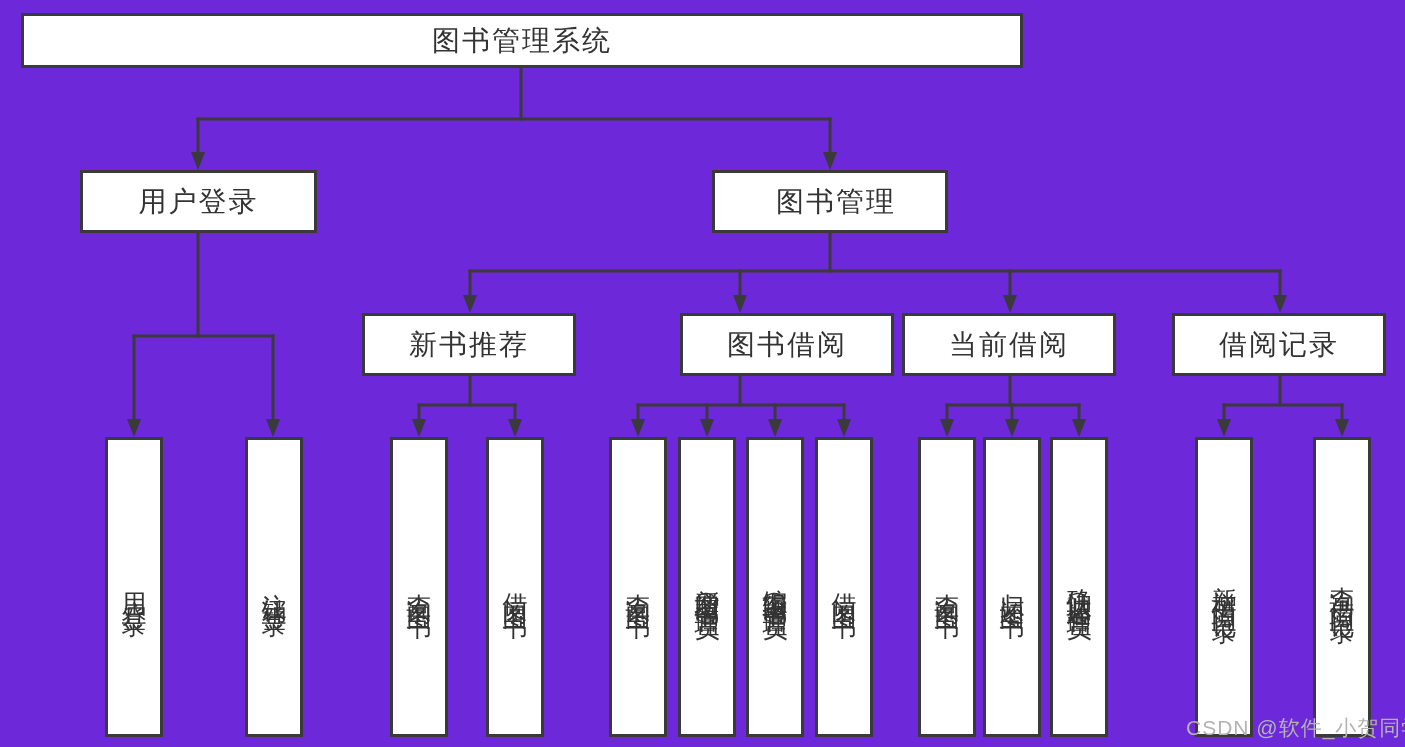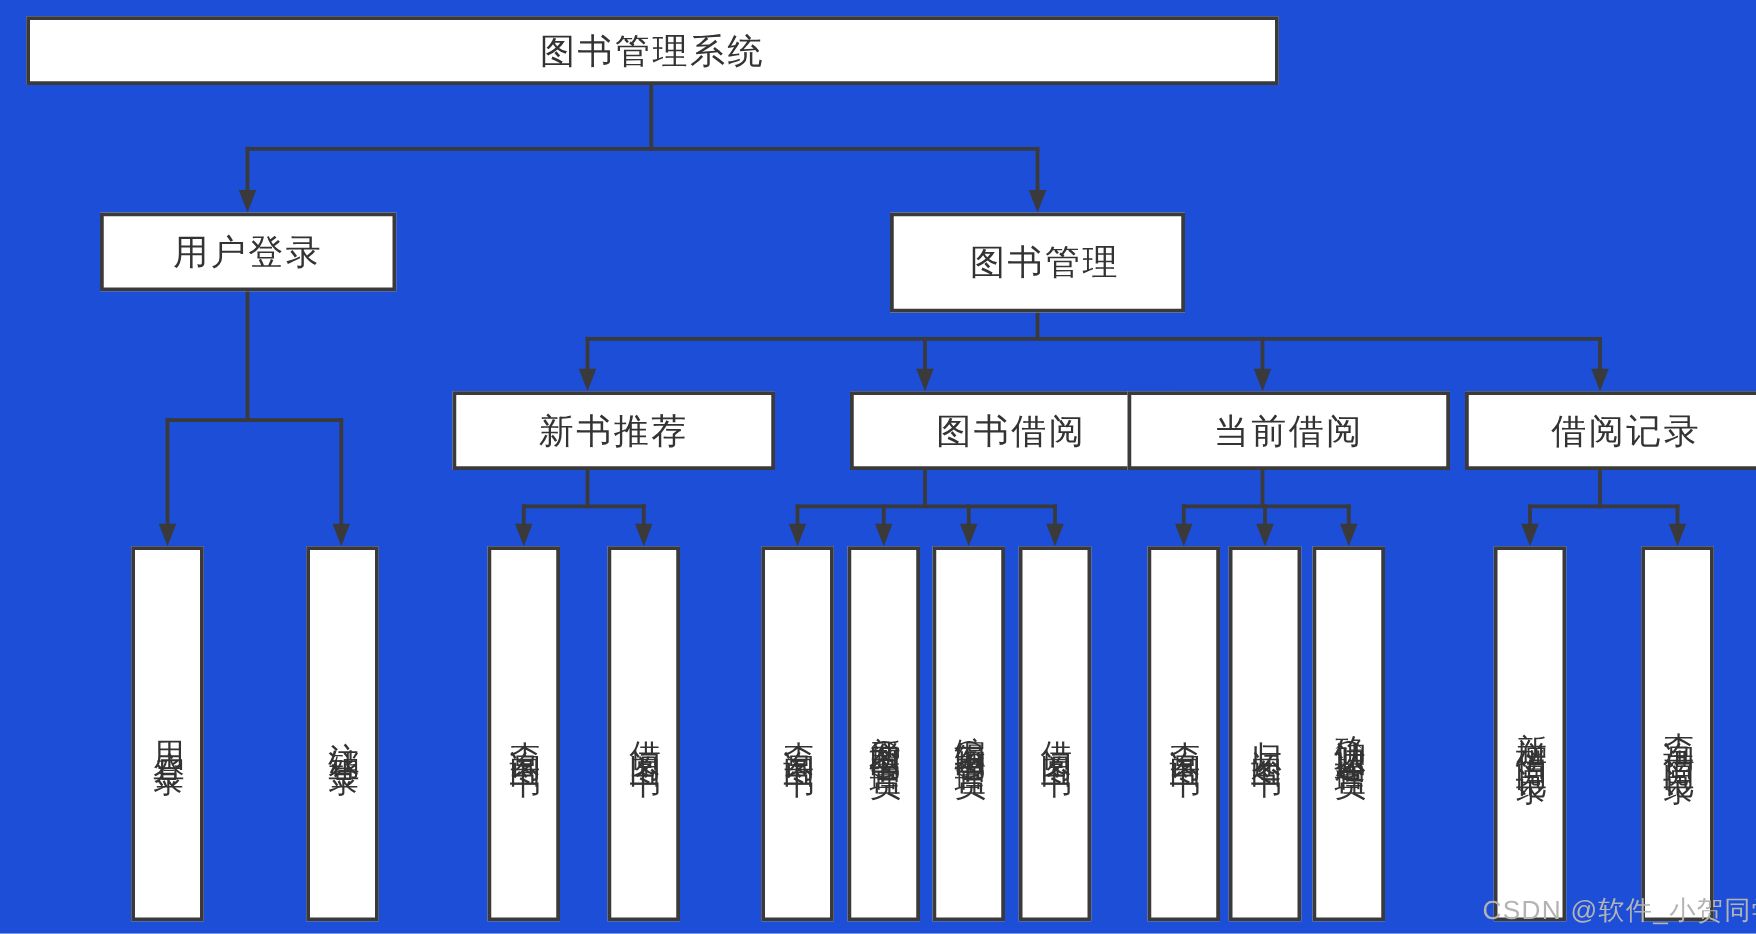--- a/index.html
+++ b/index.html
@@ -1,20 +1,20 @@
 <!DOCTYPE html>
 <html><head>
 <meta charset="utf-8">
 <style>
   html, body { margin: 0; padding: 0; background: #ffffff; }
   .stage {
     position: relative;
     width: 1405px;
     height: 747px;
-    background: #1d4ed8;
+    background: #6d28d9;
     font-family: "Liberation Sans", "DejaVu Sans", sans-serif;
     overflow: hidden;
   }
   svg.connectors {
     position: absolute;
     left: 0; top: 0;
     width: 1405px; height: 747px;
   }
   .node {
     position: absolute;
@@ -22,22 +22,22 @@
     border: 3px solid #3a3a3a;
     background: #ffffff;
     color: #333333;
     display: flex;
     align-items: center;
     justify-content: center;
   }
   .h-node { font-size: 28px; letter-spacing: 2px; white-space: nowrap; }
   .root-node     { left: 21px;   top: 13px;  width: 1002px; height: 55px; }
   .l2-user       { left: 80px;   top: 170px; width: 237px;  height: 63px; }
-  .l2-book       { left: 712px;  top: 170px; width: 236px;  height: 80px; padding-left: 12px; }
-  .l3 { top: 313px; width: 258px; height: 63px; }
+  .l2-book       { left: 712px;  top: 170px; width: 236px;  height: 63px; padding-left: 12px; }
+  .l3 { top: 313px; width: 214px; height: 63px; }
   .l3-newbook    { left: 362px; }
   .l3-borrow     { left: 632px; margin-left: 48px; }
   .l3-current    { left: 902px; }
   .l3-record     { left: 1172px; }
   .v-node { top: 437px; width: 58px; height: 300px; }
   .vtext {
     writing-mode: vertical-rl;
     text-orientation: mixed;
     font-size: 25px;
     letter-spacing: 7px;

